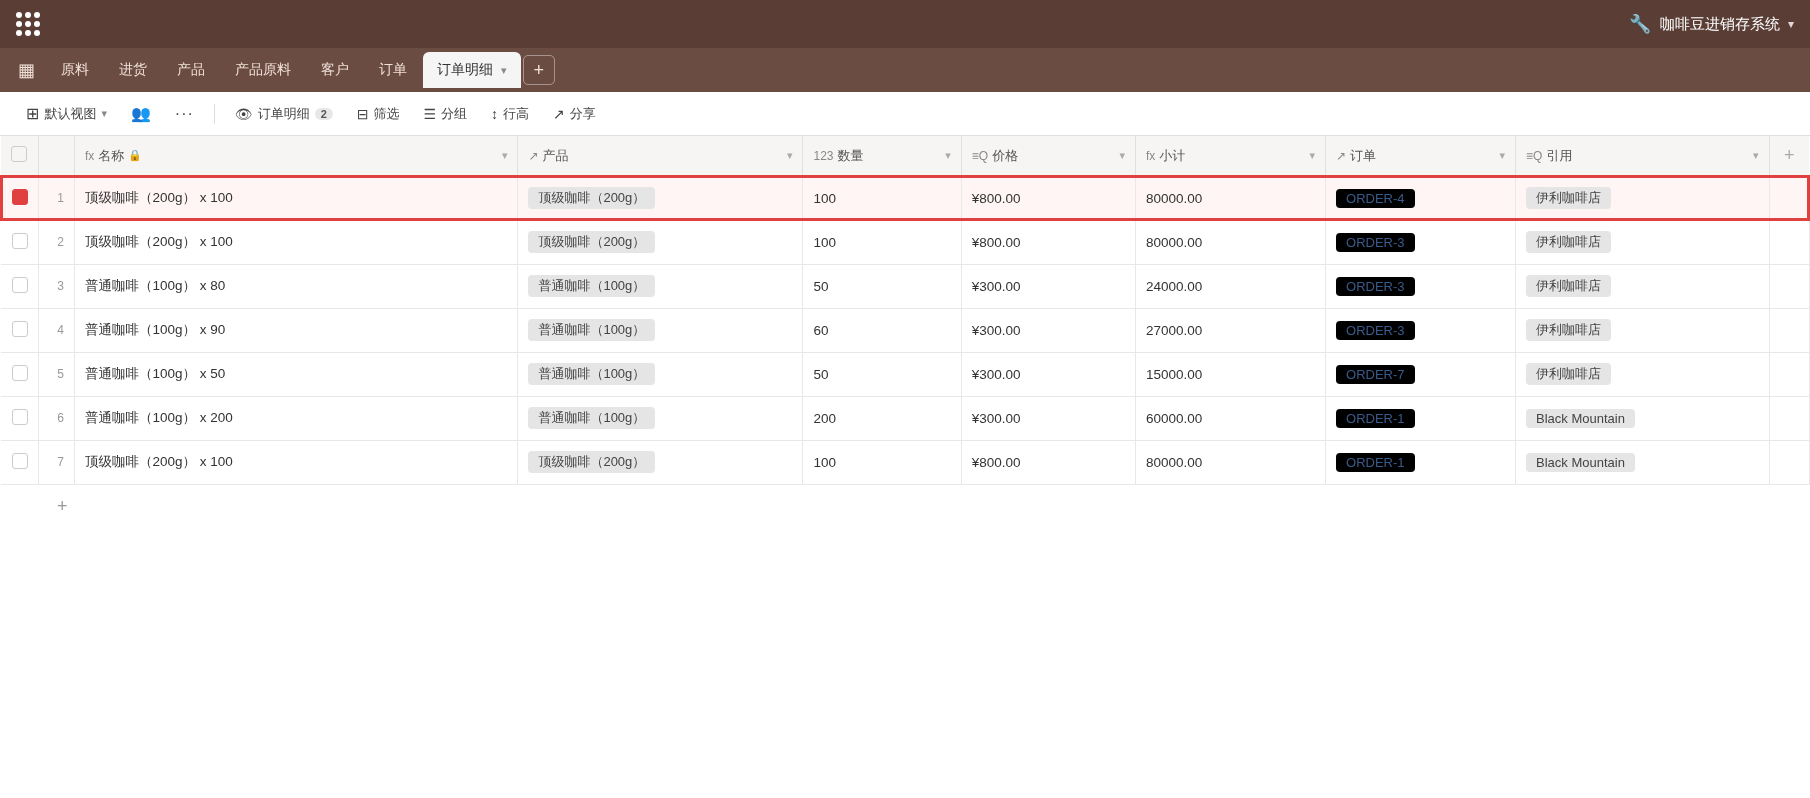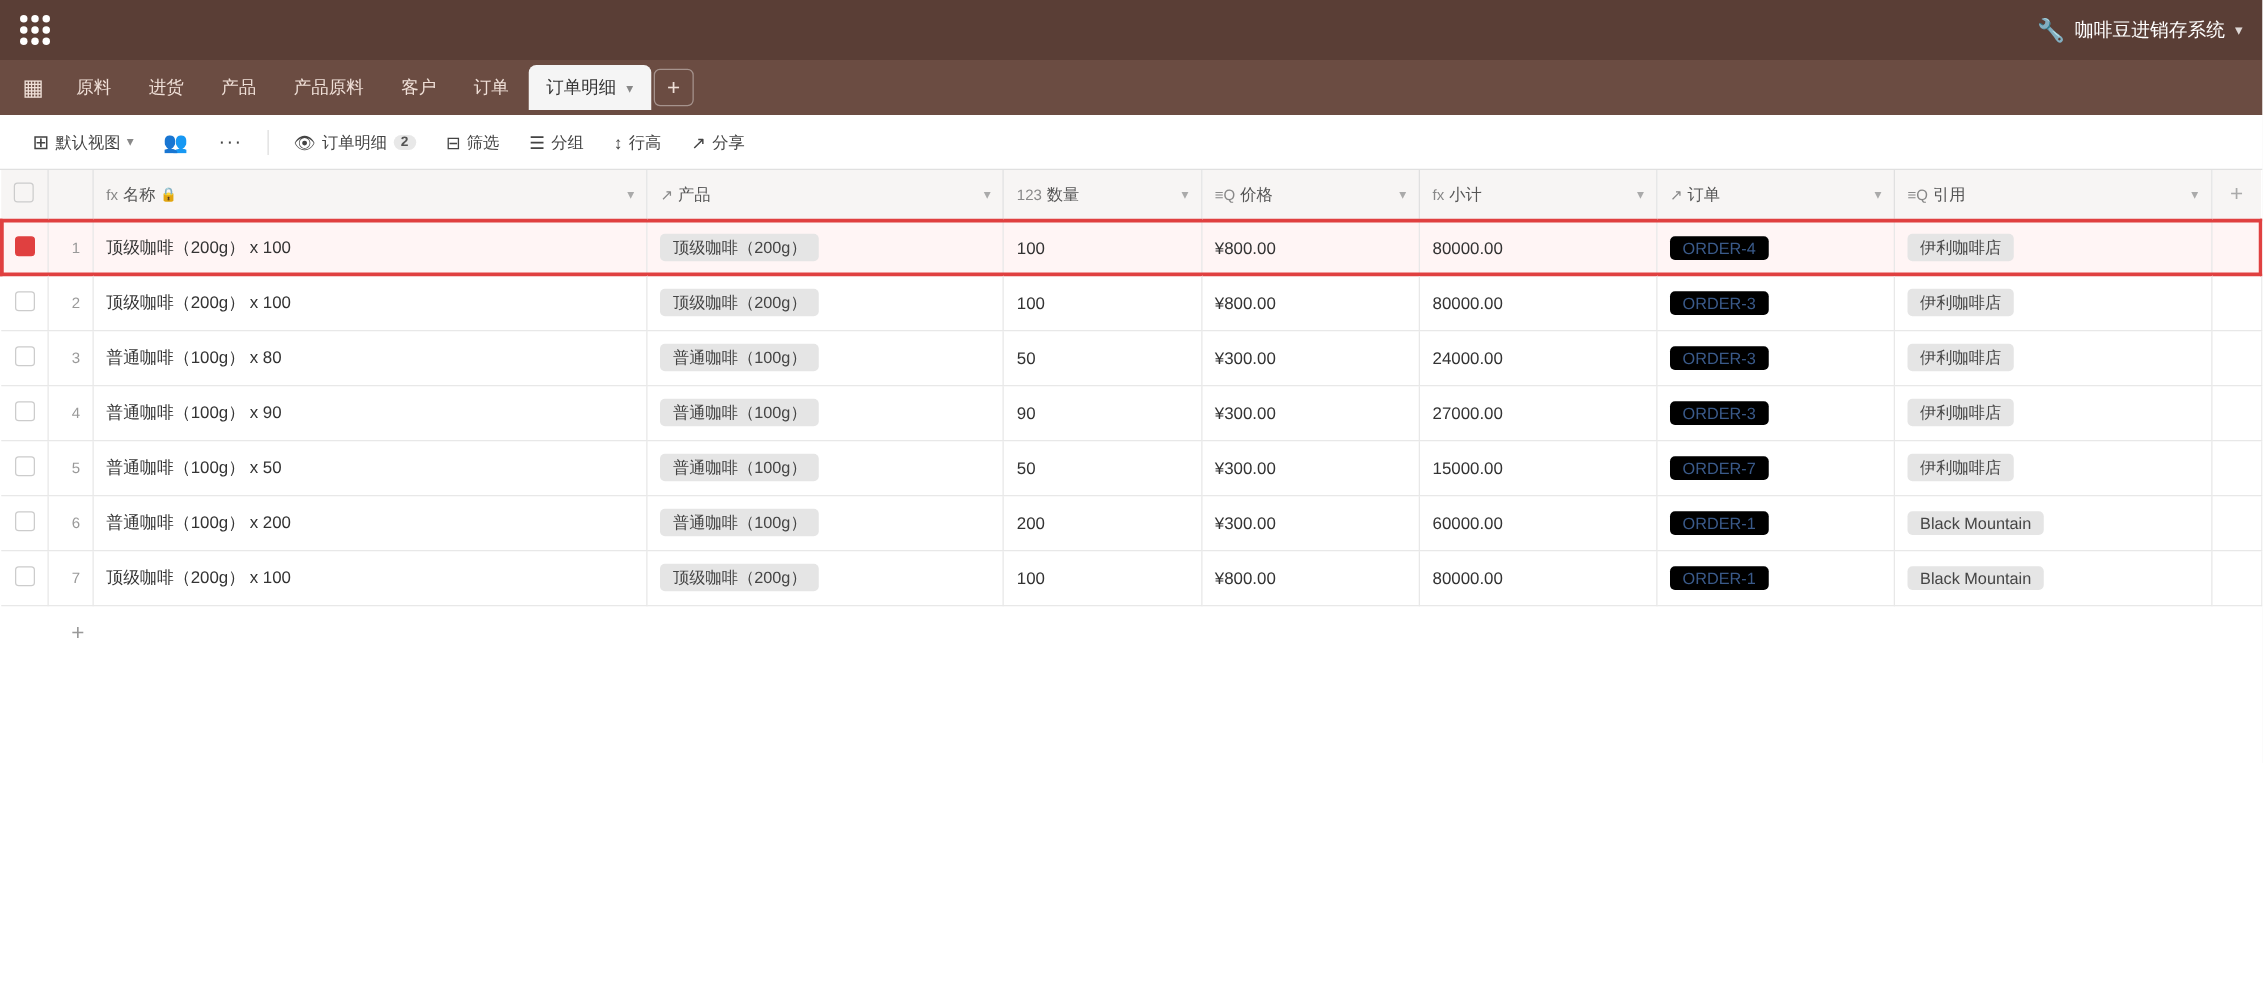--- a/index.html
+++ b/index.html
@@ -311,21 +311,21 @@
           <td class="numeric">24000.00</td>
           <td><span class="order-tag">ORDER-3</span></td>
           <td><span class="tag-badge">伊利咖啡店</span></td>
           <td></td>
         </tr>
         <tr>
           <td class="checkbox-cell"><div class="checkbox"></div></td>
           <td class="row-num">4</td>
           <td>普通咖啡（100g） x 90</td>
           <td><span class="tag-badge">普通咖啡（100g）</span></td>
-          <td class="numeric">90</td>
+          <td class="numeric">60</td>
           <td class="numeric">¥300.00</td>
           <td class="numeric">27000.00</td>
           <td><span class="order-tag">ORDER-3</span></td>
           <td><span class="tag-badge">伊利咖啡店</span></td>
           <td></td>
         </tr>
         <tr>
           <td class="checkbox-cell"><div class="checkbox"></div></td>
           <td class="row-num">5</td>
           <td>普通咖啡（100g） x 50</td>

